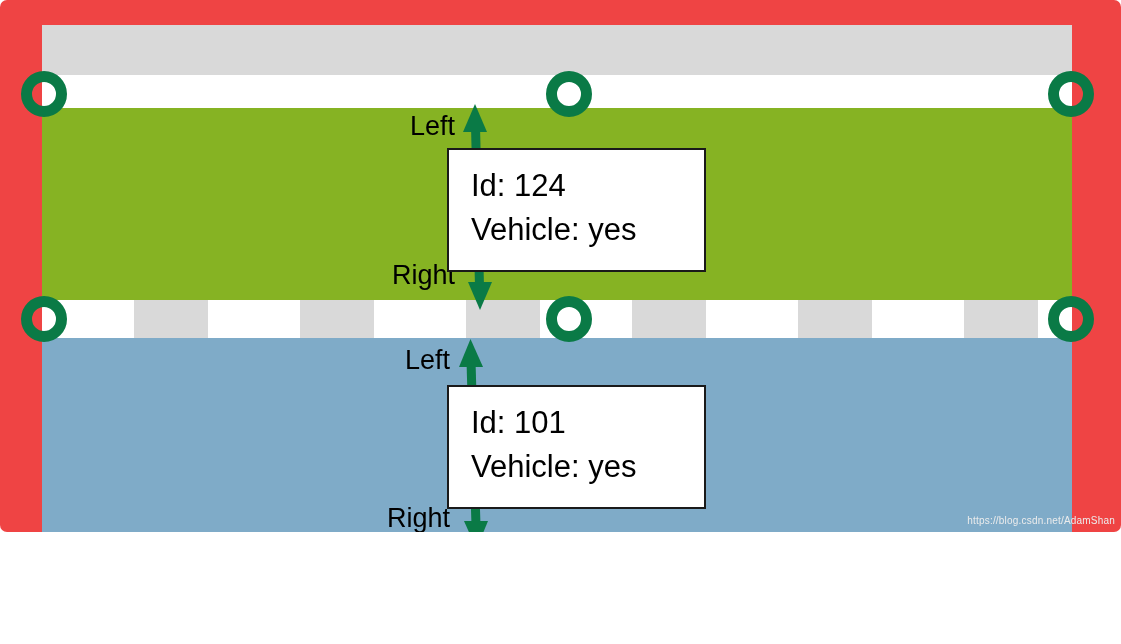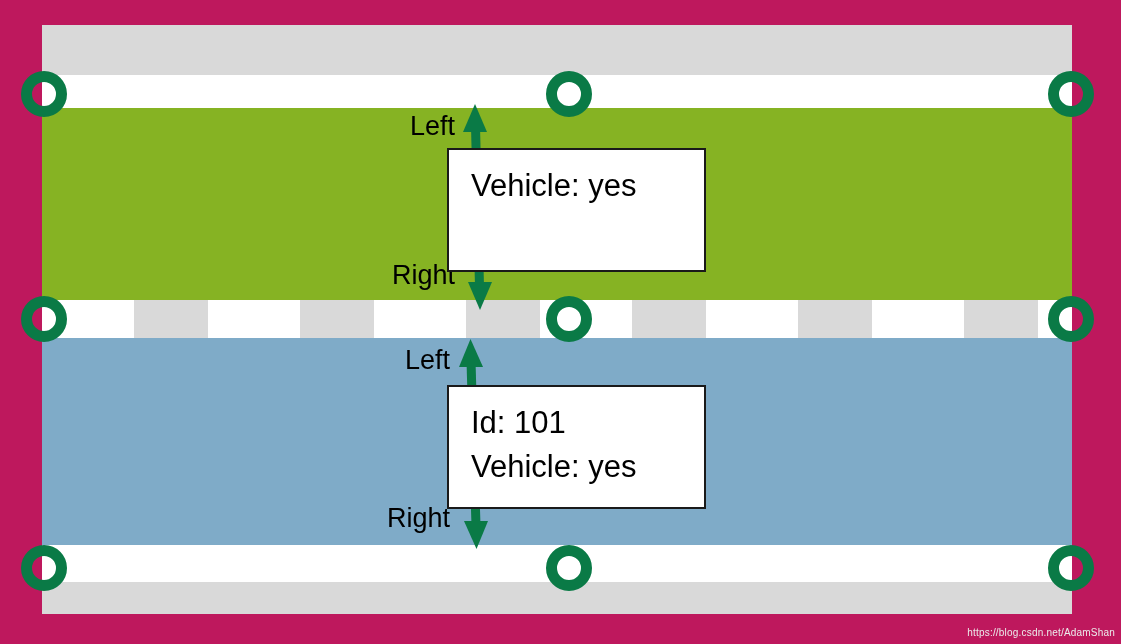--- a/index.html
+++ b/index.html
@@ -8,23 +8,24 @@
     padding: 0;
     background: #ffffff;
   }
   body {
     font-family: "Liberation Sans", sans-serif;
   }
 
   #stage {
     position: relative;
     width: 1121px;
-    height: 644px;
-    background: #be185d;
+    height: 532px;
+    background: #ef4444;
     overflow: hidden;
+    border-radius: 7px;
   }
 
   
   .band {
     position: absolute;
     left: 42px;
     width: 1030px;
   }
 
   .band-shoulder-top   { top: 25px;  height: 50px;  background: #d9d9d9; }
@@ -136,20 +137,21 @@
     <path d="M 20 4 L 32 32 L 8 32 Z" fill="#0a7a46"></path>
 
     <path d="M 22.5 108 L 24.5 186" stroke="#0a7a46" stroke-width="9" fill="none" stroke-linecap="butt"></path>
     <path d="M 25 210 L 13 182 L 37 182 Z" fill="#0a7a46"></path>
   </svg>
 
   <div class="side-label right-align" style="left:300px; top:113px; width:155px;">Left</div>
   <div class="side-label right-align" style="left:280px; top:262px; width:175px;">Right</div>
 
   <div class="info-box" style="left:447px; top:148px; width:259px; height:124px;">
+    <div class="info-line">Id: 124</div>
     <div class="info-line">Vehicle: yes</div>
   </div>
 
   <svg class="arrow-svg" style="left:450px; top:335px; width:45px; height:218px;" viewBox="0 0 45 218">
     <path d="M 23.5 112 L 21 26" stroke="#0a7a46" stroke-width="9" fill="none" stroke-linecap="butt"></path>
     <path d="M 20.5 4 L 33 32 L 9 32 Z" fill="#0a7a46"></path>
     <path d="M 23.5 112 L 26 190" stroke="#0a7a46" stroke-width="9" fill="none" stroke-linecap="butt"></path>
     <path d="M 26.5 214 L 14 186 L 38 186 Z" fill="#0a7a46"></path>
   </svg>
 

